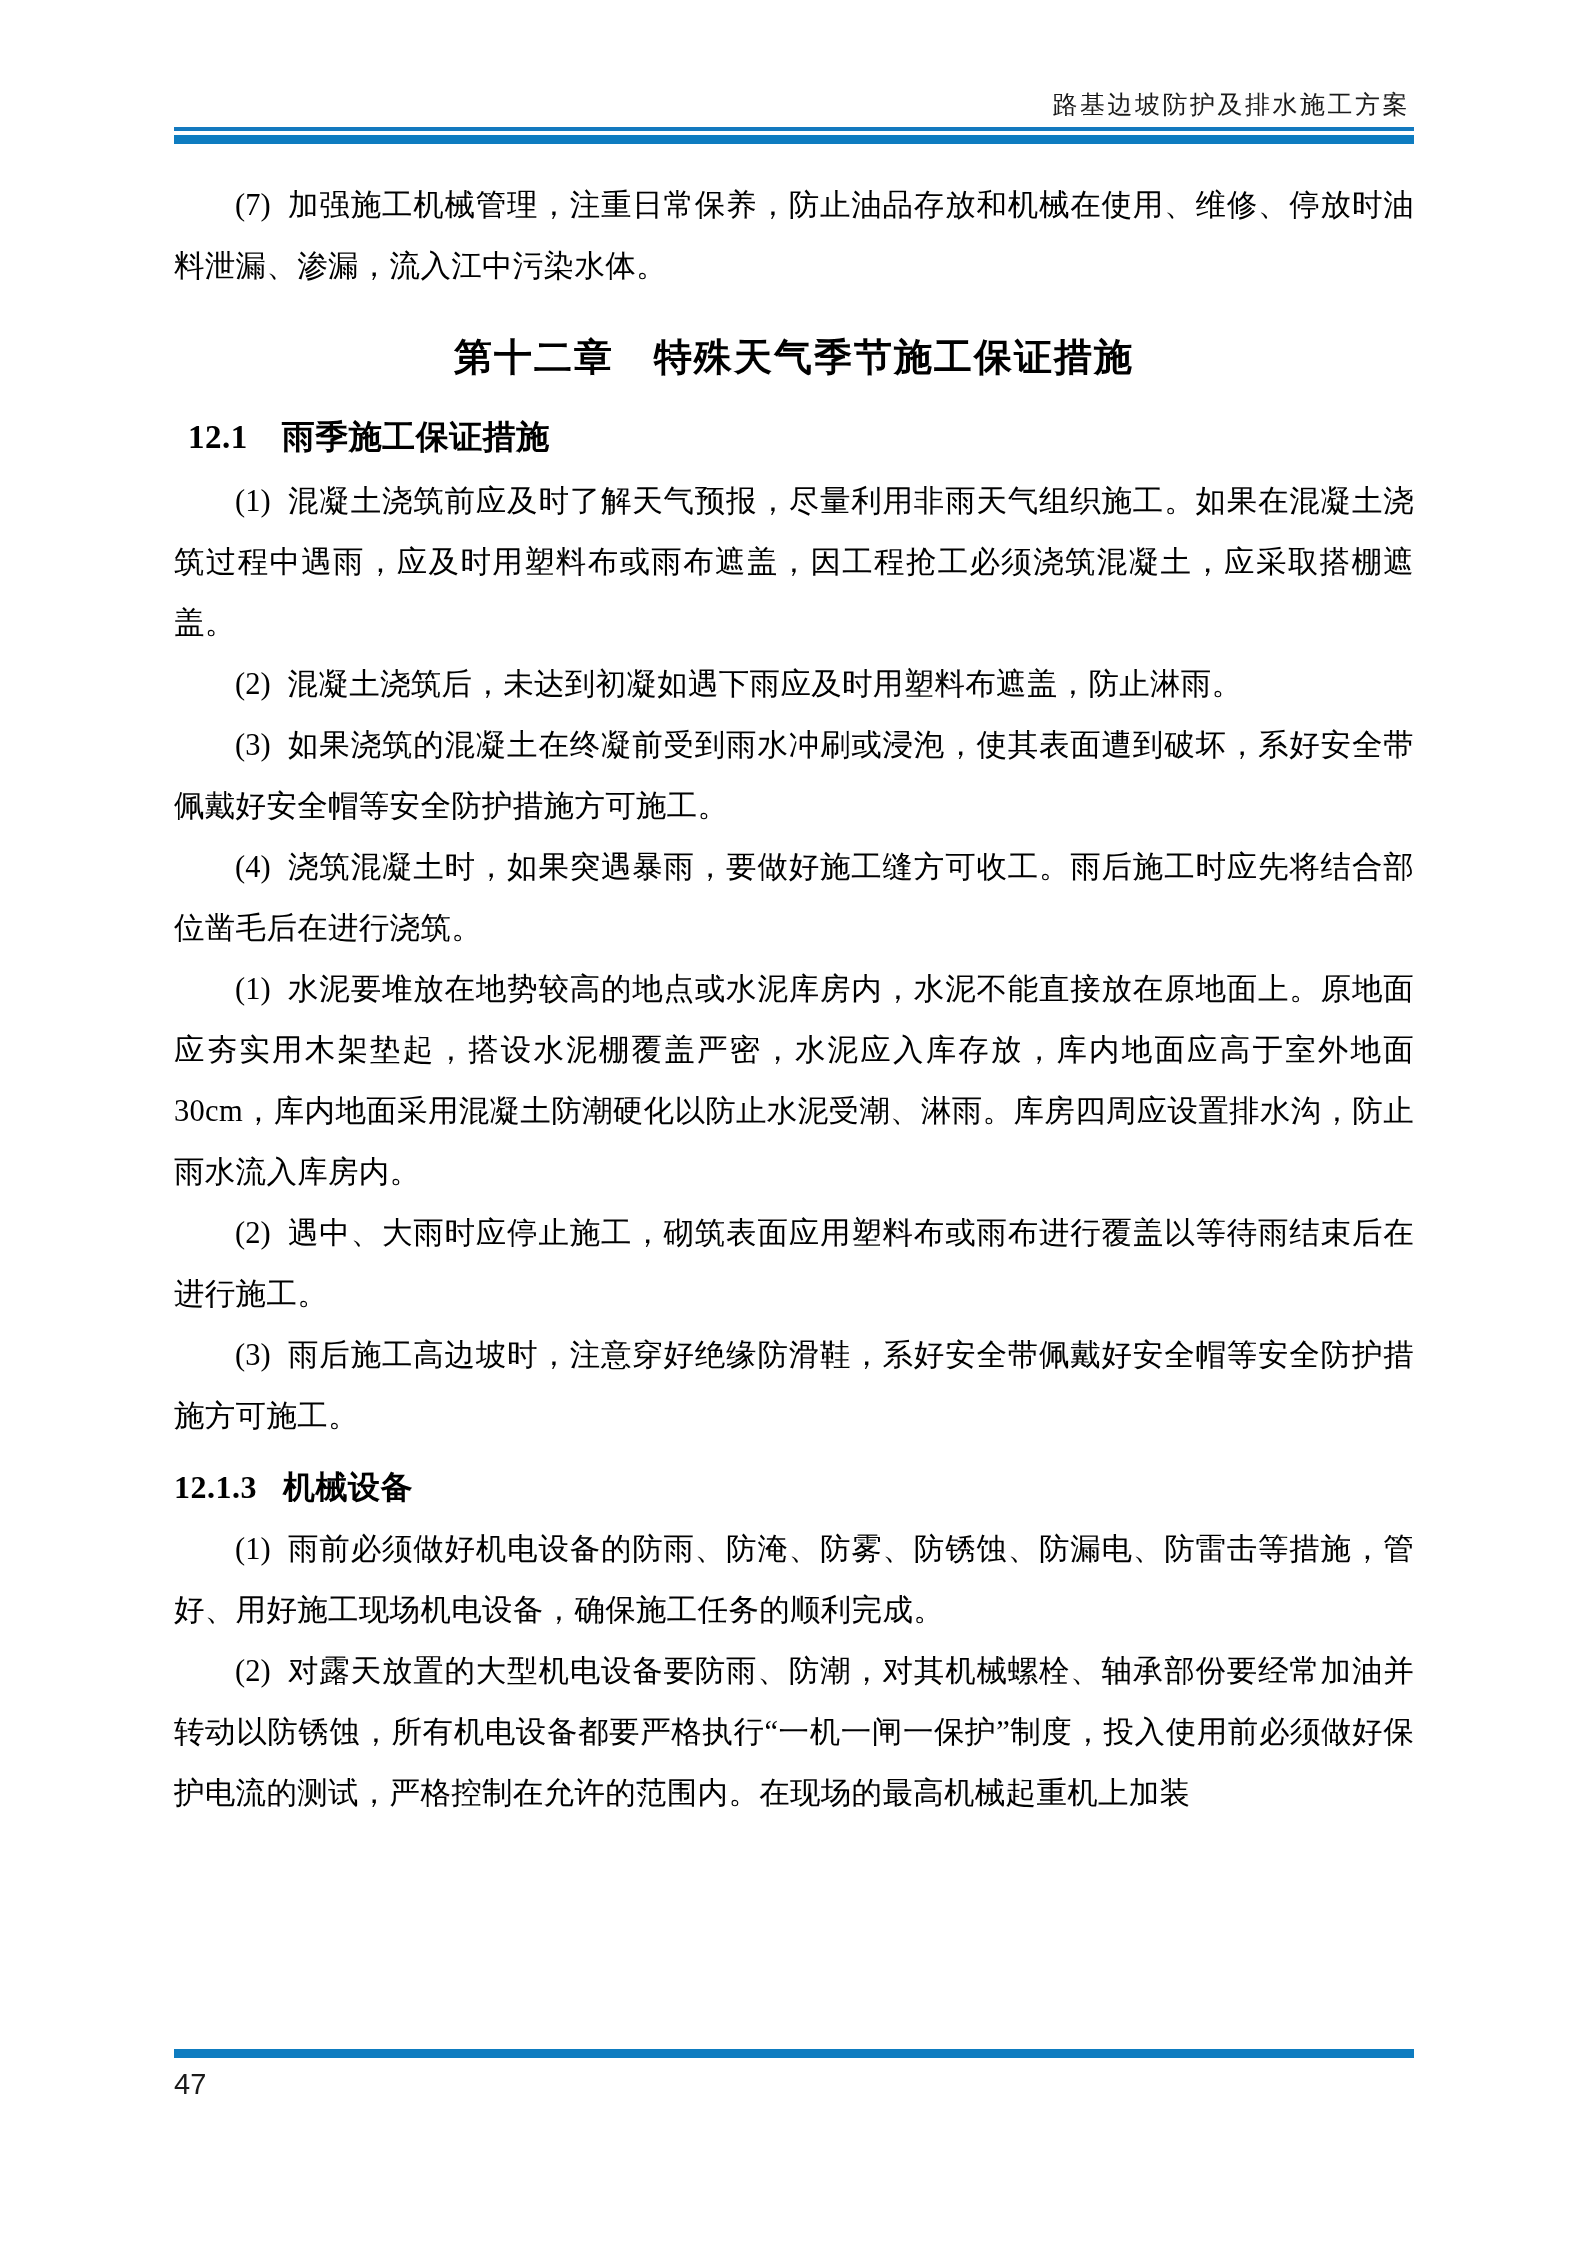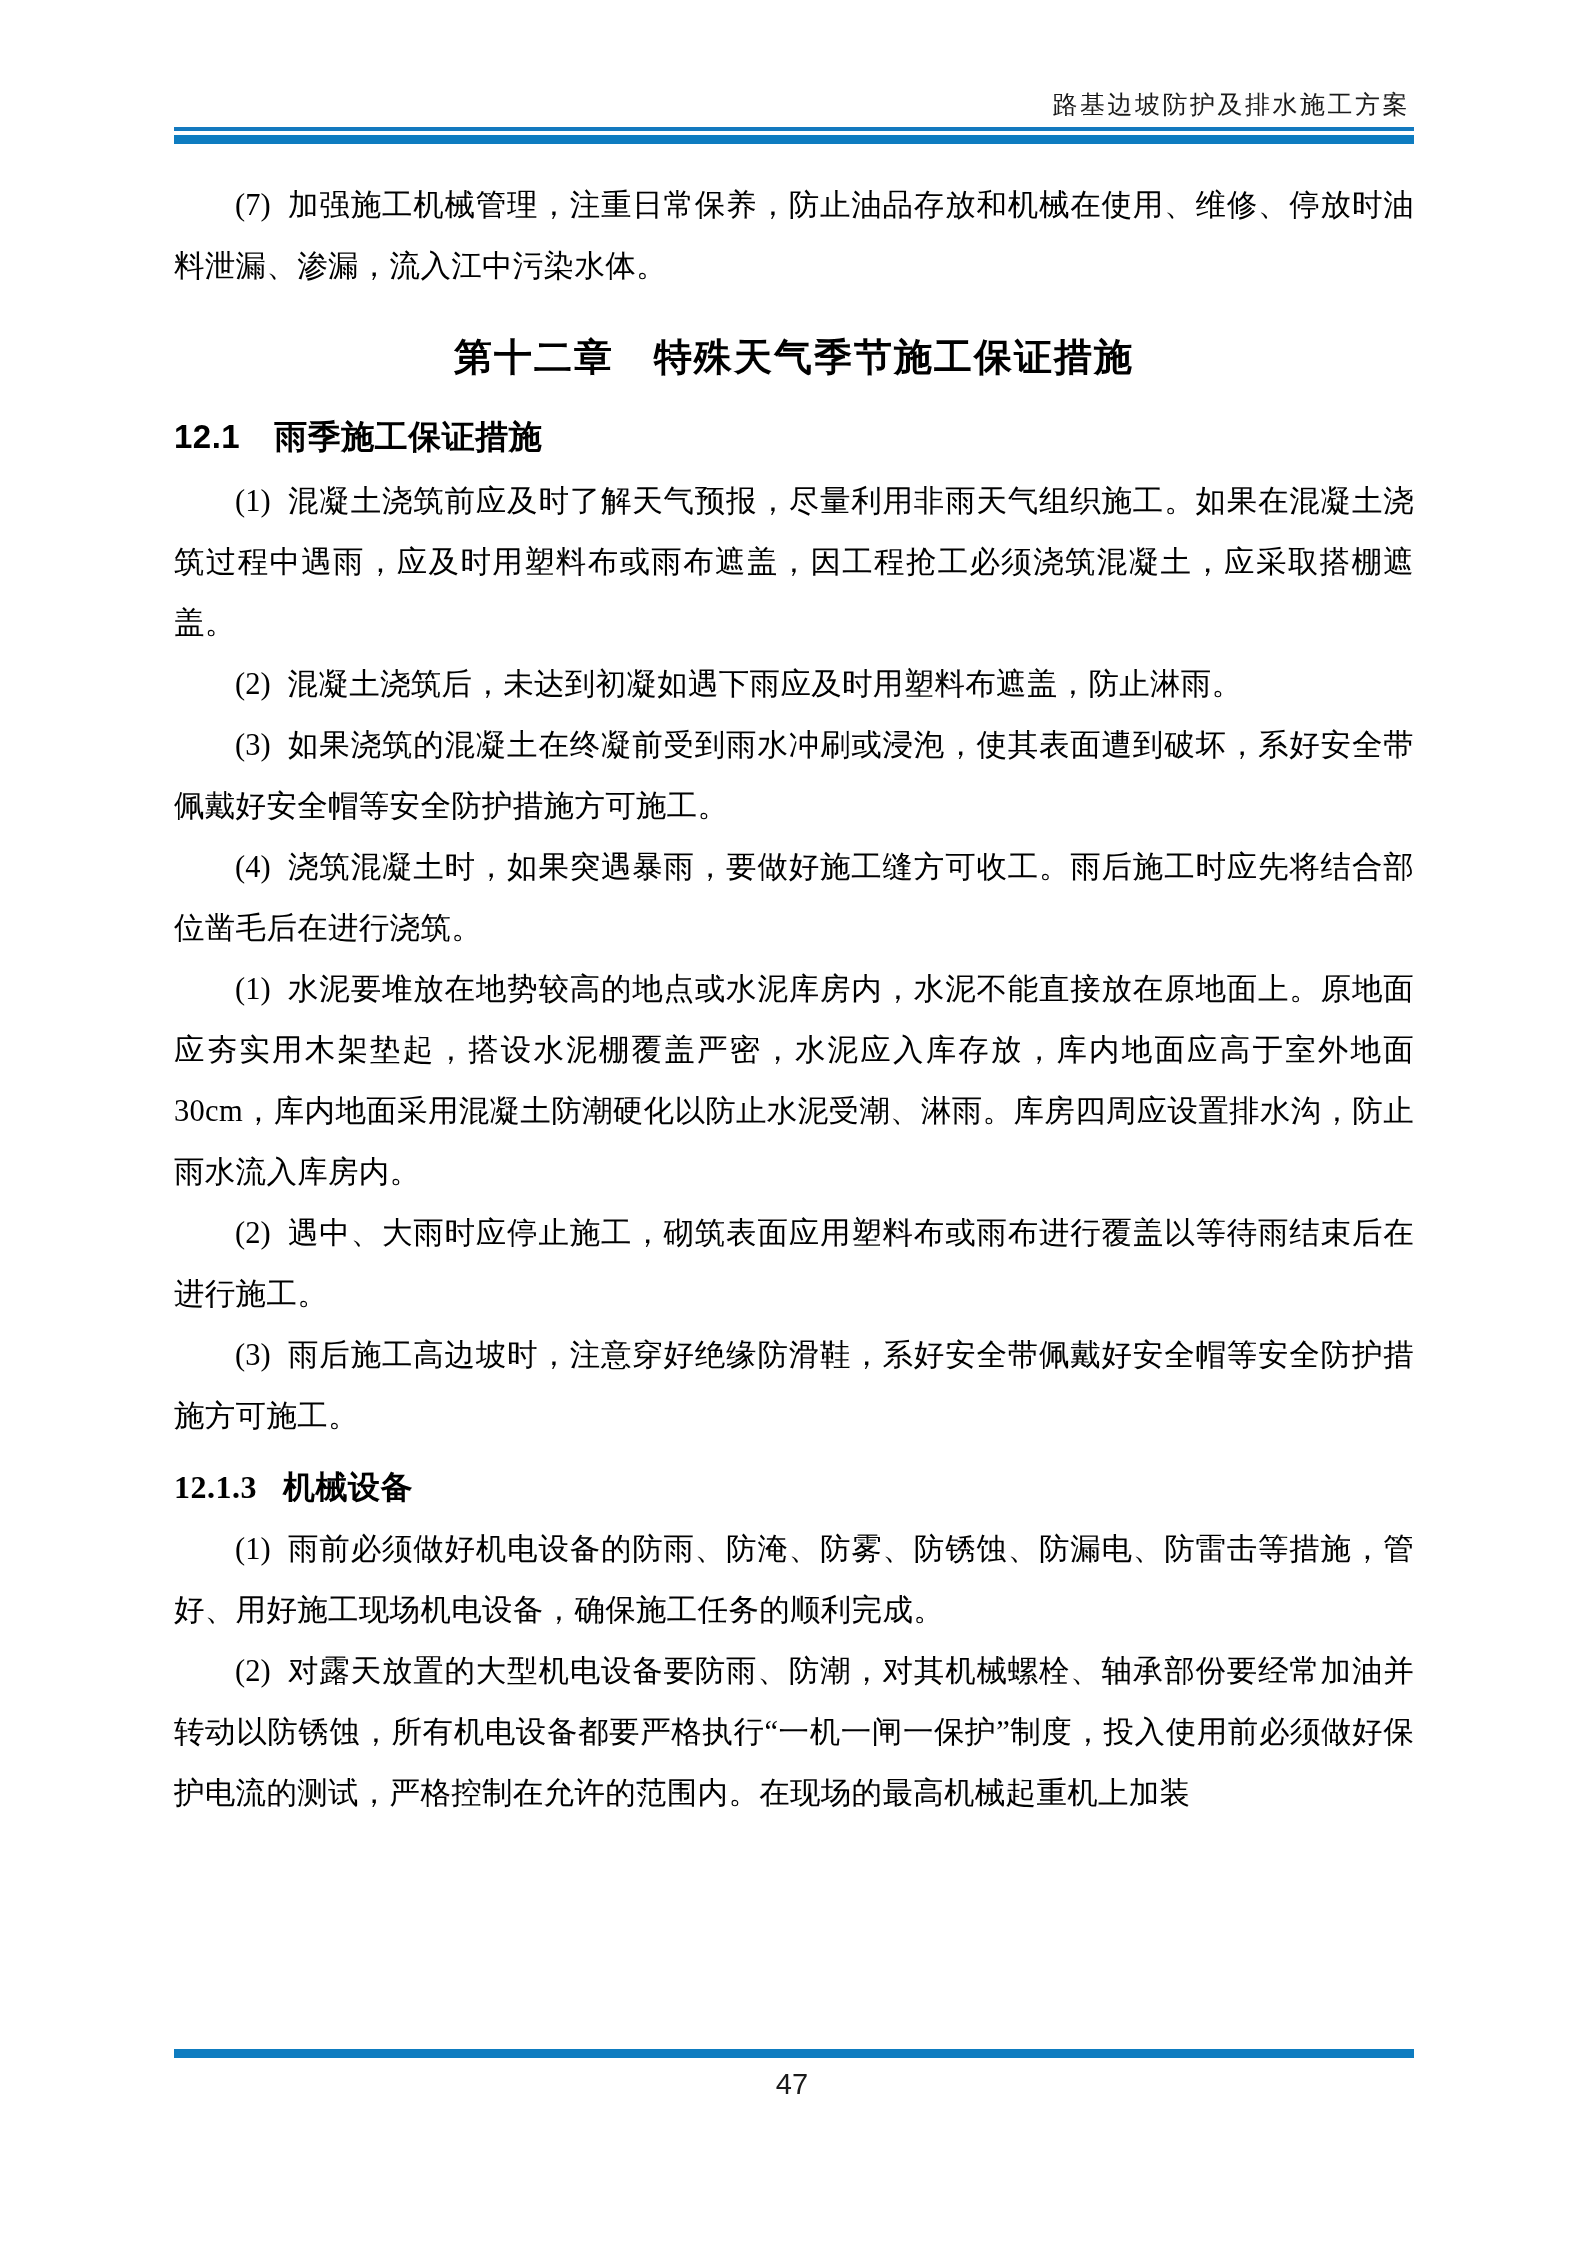--- a/index.html
+++ b/index.html
@@ -95,21 +95,22 @@
 
   h2.sec {
     margin: 16px 0 6px 0;
     font-size: 33px;
     line-height: 56px;
     font-weight: bold;
     letter-spacing: 0.5px;
     font-family: "Liberation Serif", "DejaVu Serif", serif;
   }
   h2.sec .snum {
-    font-family: Liberation Sans, sans-serif;
+    font-family: Liberation Serif, serif;
+    margin-left: 14px;
   }
   h2.sec .gap {
     display: inline-block;
     width: 34px;
   }
 
   h3.subsec {
     margin: 12px 0 4px 0;
     font-size: 32px;
     line-height: 56px;
@@ -131,21 +132,21 @@
     left: 174px;
     top: 2049px;
     width: 1240px;
   }
   .footer .rule-foot {
     height: 9px;
     background: #0e7cc0;
   }
   .footer-pageno {
     margin-top: 7px;
-    text-align: center;
+    text-align: left;
     font-family: "Liberation Sans", "DejaVu Sans", sans-serif;
     font-size: 29px;
     line-height: 38px;
     color: #1a1a1a;
     padding-right: 4px;
   }
 </style>
 </head>
 <body>
 

